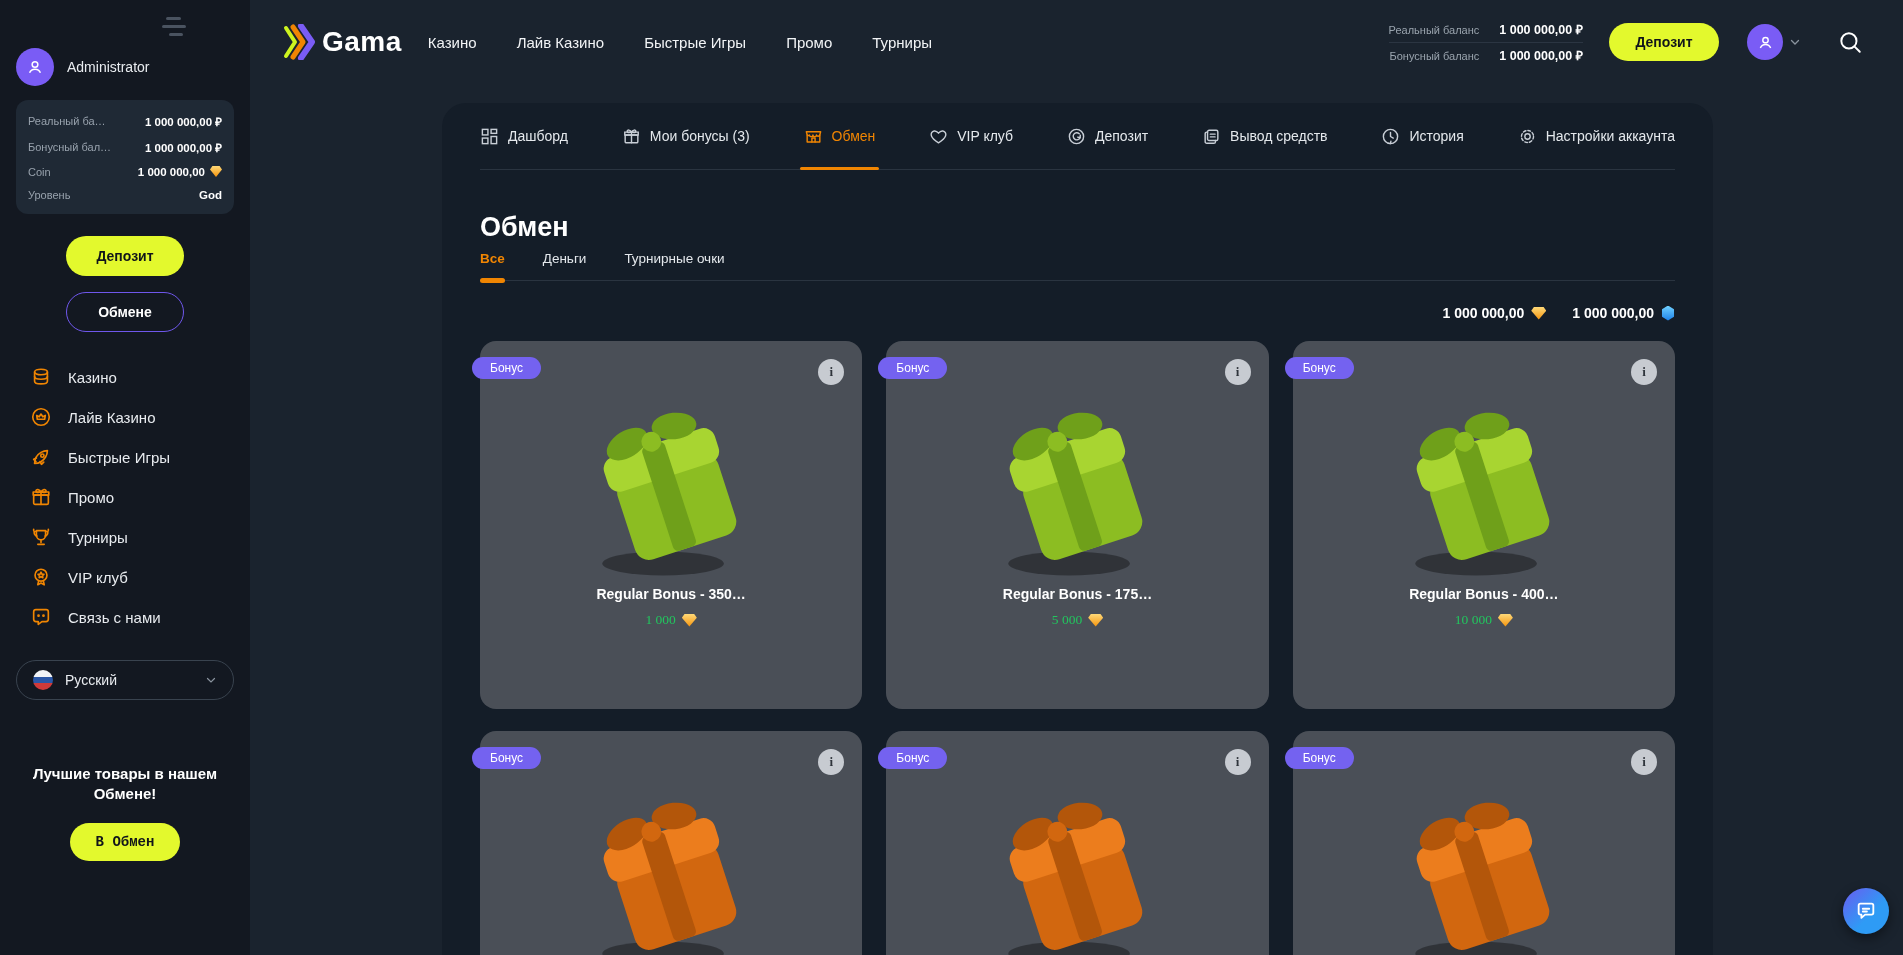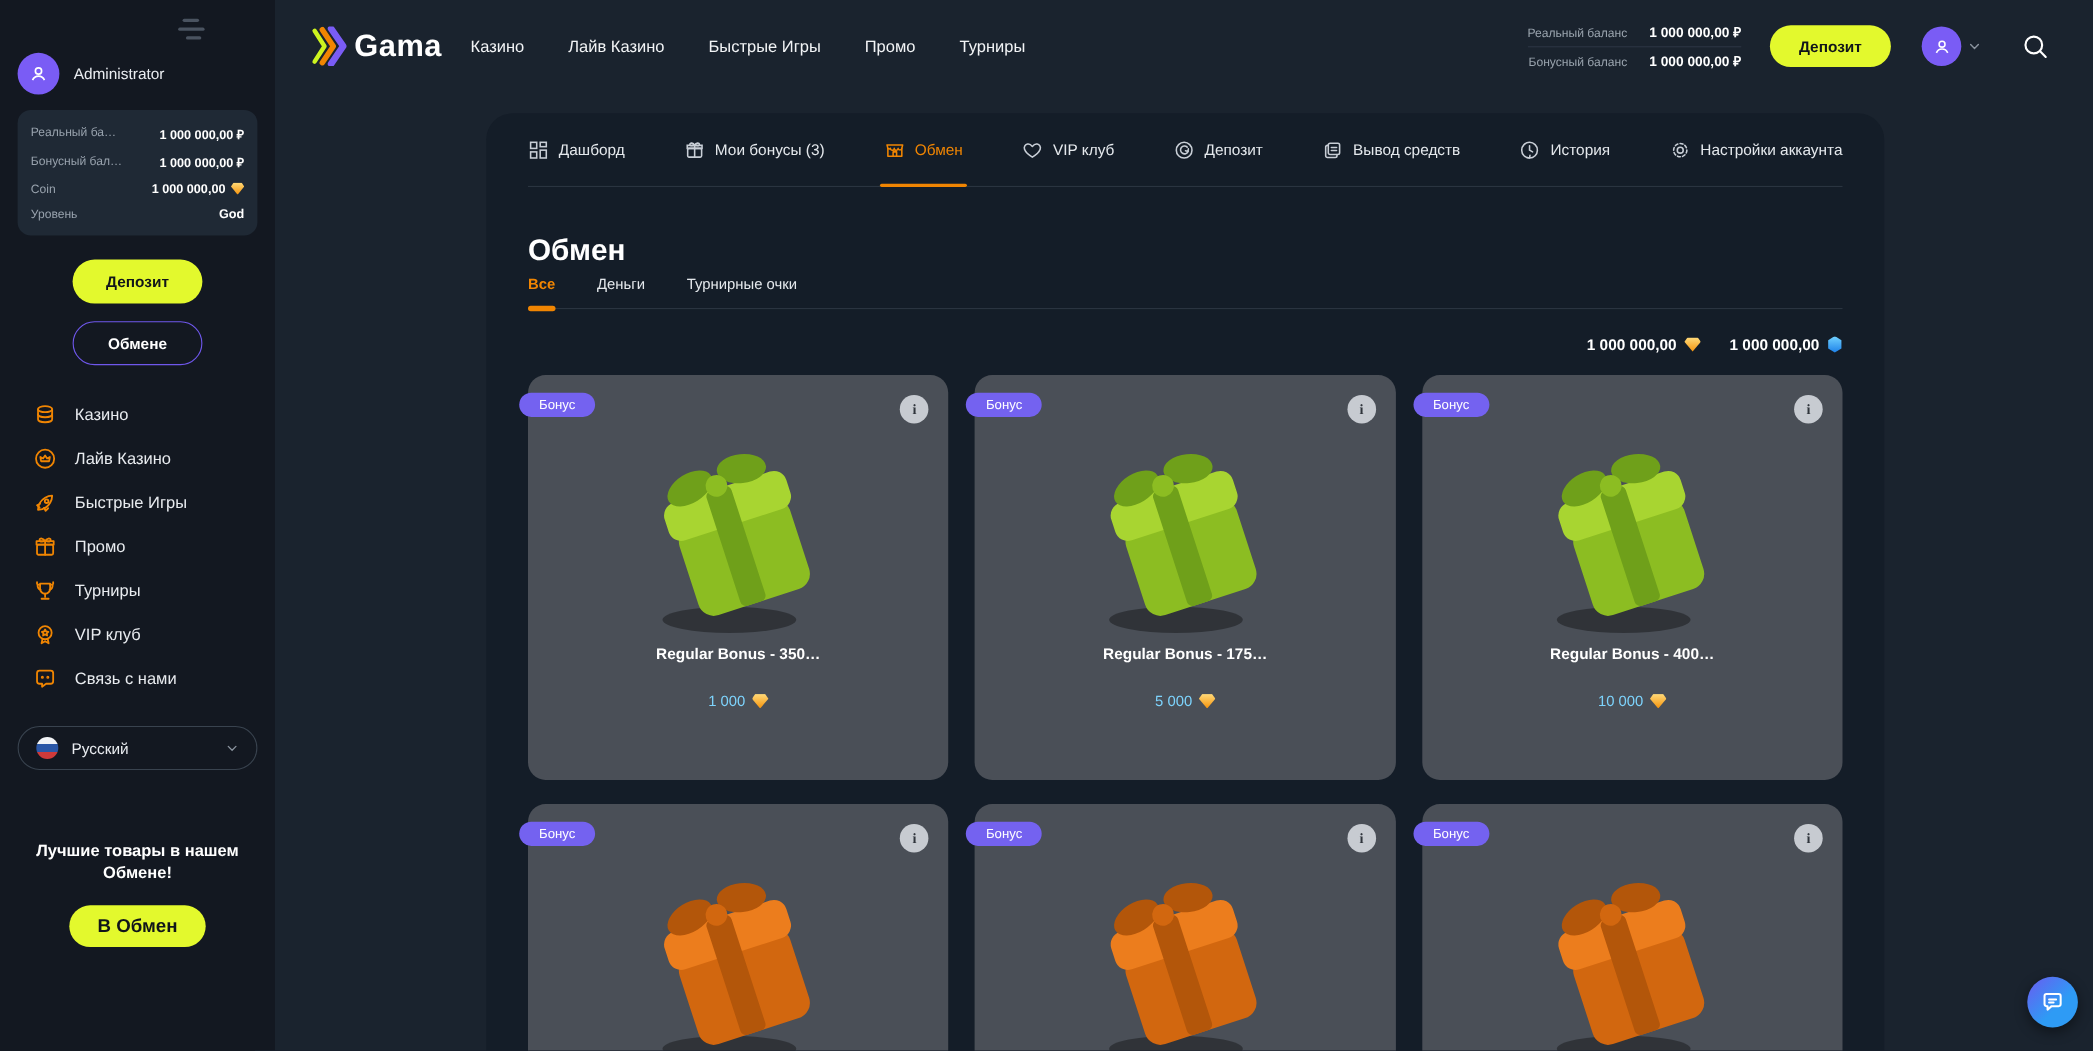--- a/index.html
+++ b/index.html
@@ -46,21 +46,21 @@
   .lang-pill{ margin-top:28px; height:40px; border:1px solid #39434F; border-radius:21px;
     display:flex; align-items:center; padding:0 16px; gap:12px; cursor:pointer; }
   .flag{ width:20px; height:20px; border-radius:50%; flex:none;
     background:linear-gradient(180deg,#F2F4F7 0 34%,#2B57A7 34% 66%,#CF3A3A 66% 100%); }
   .lang-label{ font-size:14px; color:#E9ECF0; }
   .lang-chevron{ margin-left:auto; color:#8A939E; }
 
   .promo-text{ margin-top:64px; text-align:center; font-size:15px; font-weight:bold;
     line-height:1.35; color:#fff; }
   .sb-promo-btn{ height:38px; margin:18px auto 0; padding:0 26px; width:max-content;
-    border-radius:20px; font-size:17px; }
+    border-radius:20px; font-size:14px;font-family:Liberation Mono, monospace; }
 
   
   .topbar{ position:absolute; left:250px; top:0; right:0; height:84px;
     display:flex; align-items:center; padding:0 40px 0 32px; }
   .brand{ display:flex; align-items:center; gap:6px; cursor:pointer; }
   .brand-text{ font-size:28px; font-weight:800; letter-spacing:.5px; color:#fff; }
   .topnav{ display:flex; gap:40px; margin-left:26px; }
   .topnav-link{ font-size:15px; color:#F2F4F6; cursor:pointer; }
 
   .top-right{ margin-left:auto; display:flex; align-items:center; }
@@ -106,21 +106,21 @@
     background:#7462F0; border-radius:11px; display:flex; align-items:center;
     font-size:12px; color:#fff; }
   .info-btn{ position:absolute; top:18px; right:18px; width:26px; height:26px; border-radius:50%;
     background:#C7CBD1; color:#30353C; font-weight:bold; font-size:13px;
     display:flex; align-items:center; justify-content:center; cursor:pointer;
     font-family:"Liberation Serif", serif; }
   .gift{ margin-top:56px; }
   .gift.green{ --g1:#A8D531; --g2:#8CBD22; --g3:#6FA01A; }
   .gift.orange{ --g1:#EC7D1D; --g2:#D2670F; --g3:#B3560A; }
   .card-title{ margin-top:4px; font-size:14px; font-weight:bold; color:#fff; }
-  .card-price{ margin-top:28px; display:flex; align-items:center; gap:6px; font-size:13.5px; color:#7dd3fc; }
+  .card-price{ margin-top:10px; display:flex; align-items:center; gap:6px; font-size:13.5px; color:#22c55e;font-family:Liberation Serif, serif; }
 
   
   .gem{ display:inline-block; width:15px; height:13px;
     background:linear-gradient(180deg,#FFD978,#F5930B);
     clip-path:polygon(20% 0,80% 0,100% 32%,50% 100%,0 32%); }
   .gem--sm{ width:12px; height:11px; }
   .gem--blue{ width:14px; height:15px;
     background:linear-gradient(180deg,#6FD0FF,#1B7FE8);
     clip-path:polygon(50% 0,93% 25%,93% 75%,50% 100%,7% 75%,7% 25%); }
 

